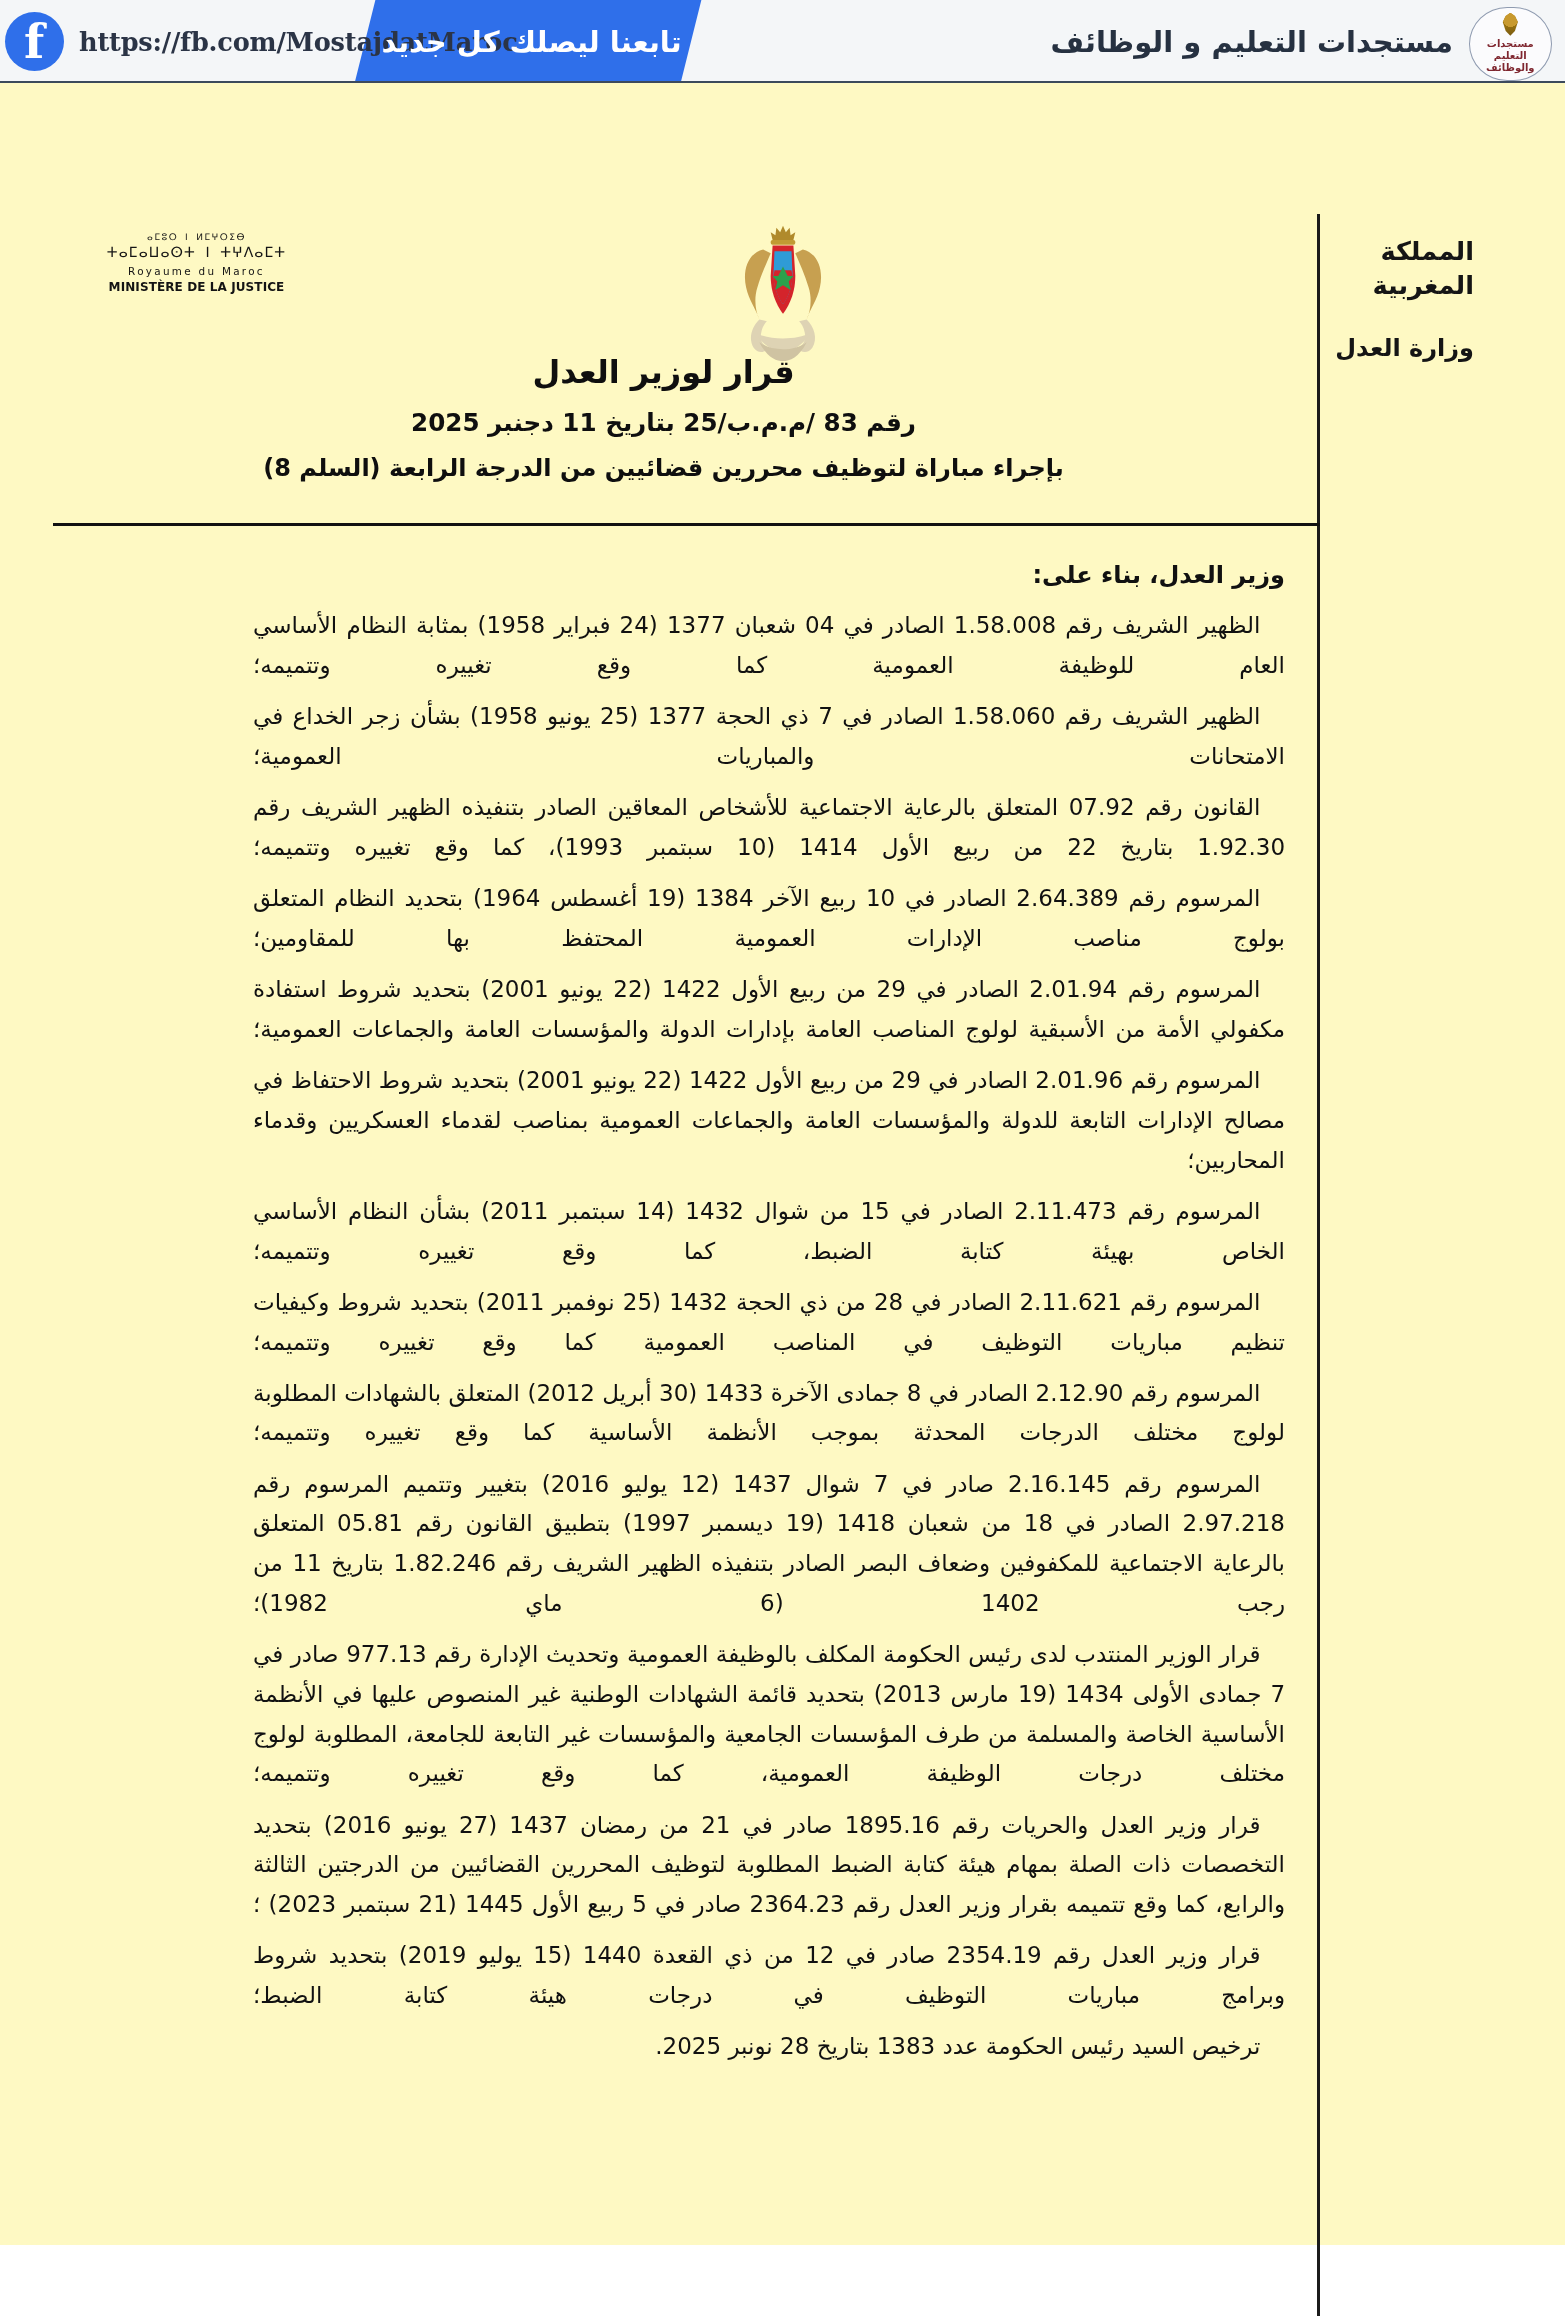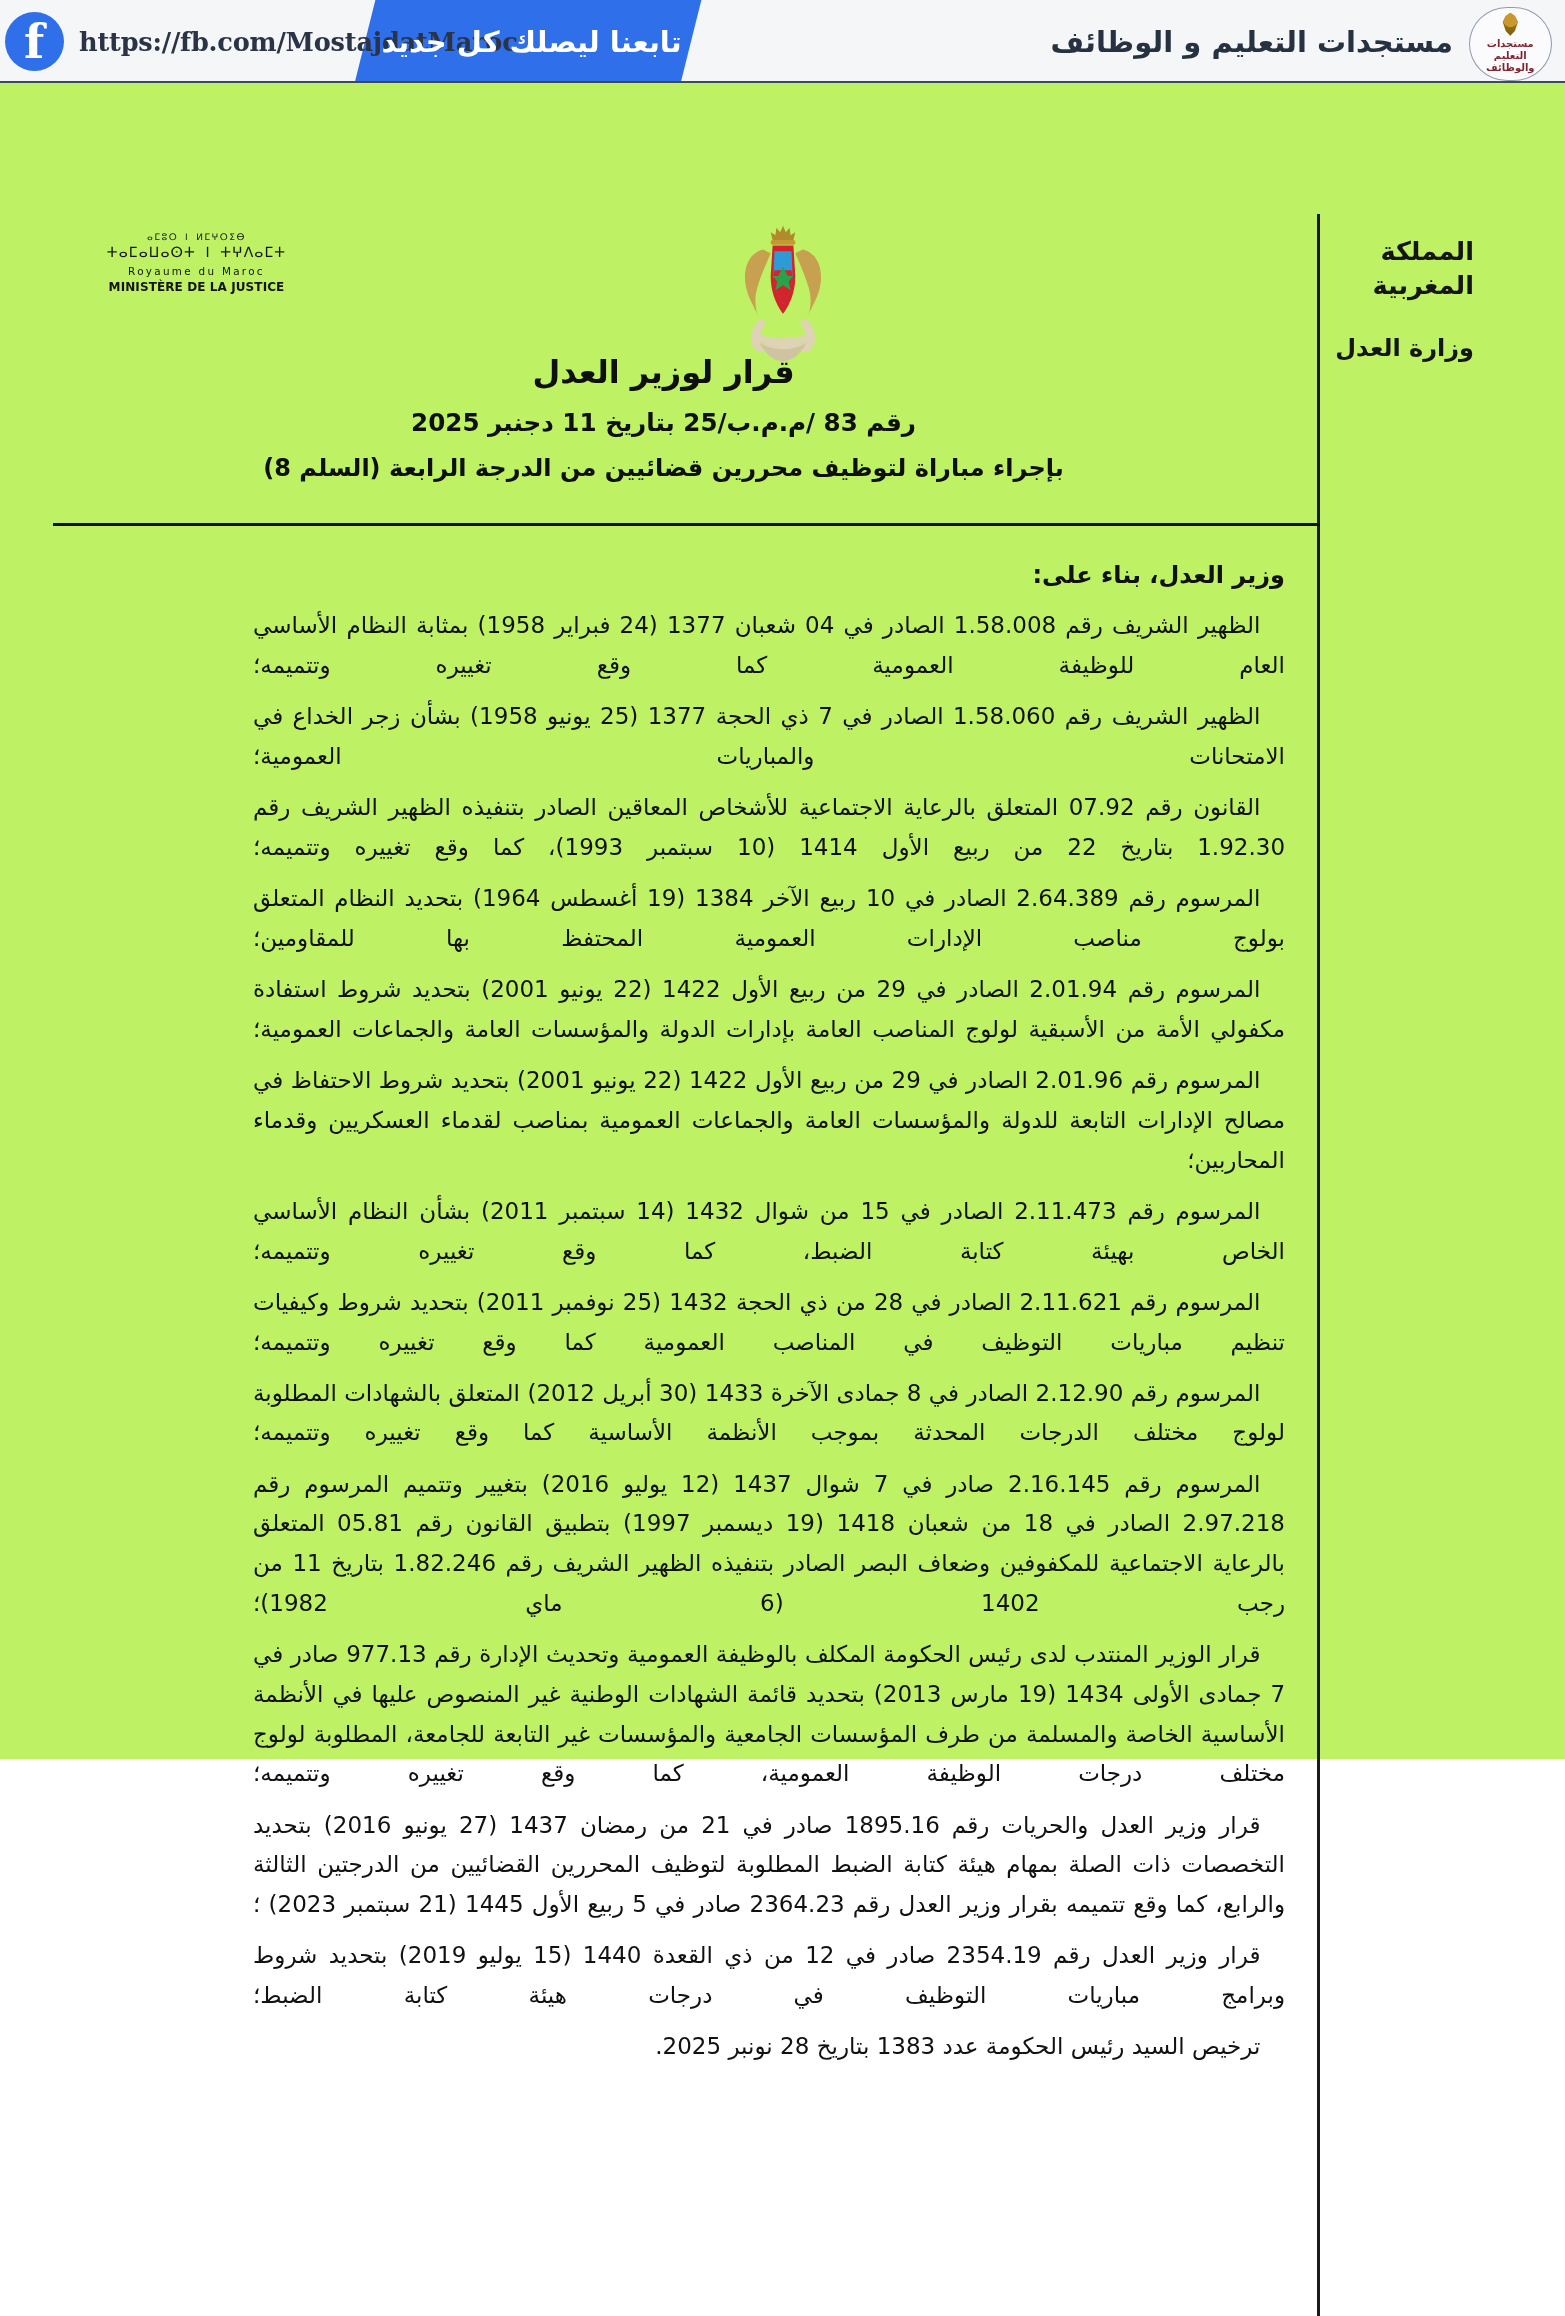--- a/index.html
+++ b/index.html
@@ -138,22 +138,22 @@
     font-weight: 700;
     line-height: 1.18;
     text-align: center;
   }
   .fb-seal-l1 { margin-top: 2.8px; }
 
   
   .doc {
     position: relative;
     width: 1565px;
-    height: 1676px;
-    background: #bef264;
+    height: 2162px;
+    background: #fef9c3;
     padding: 8px;
   }
 
   
   .v-rule {
     position: absolute;
     right: 245px;
     top: 131px;
     width: 2.8px;
     height: 2103px;

